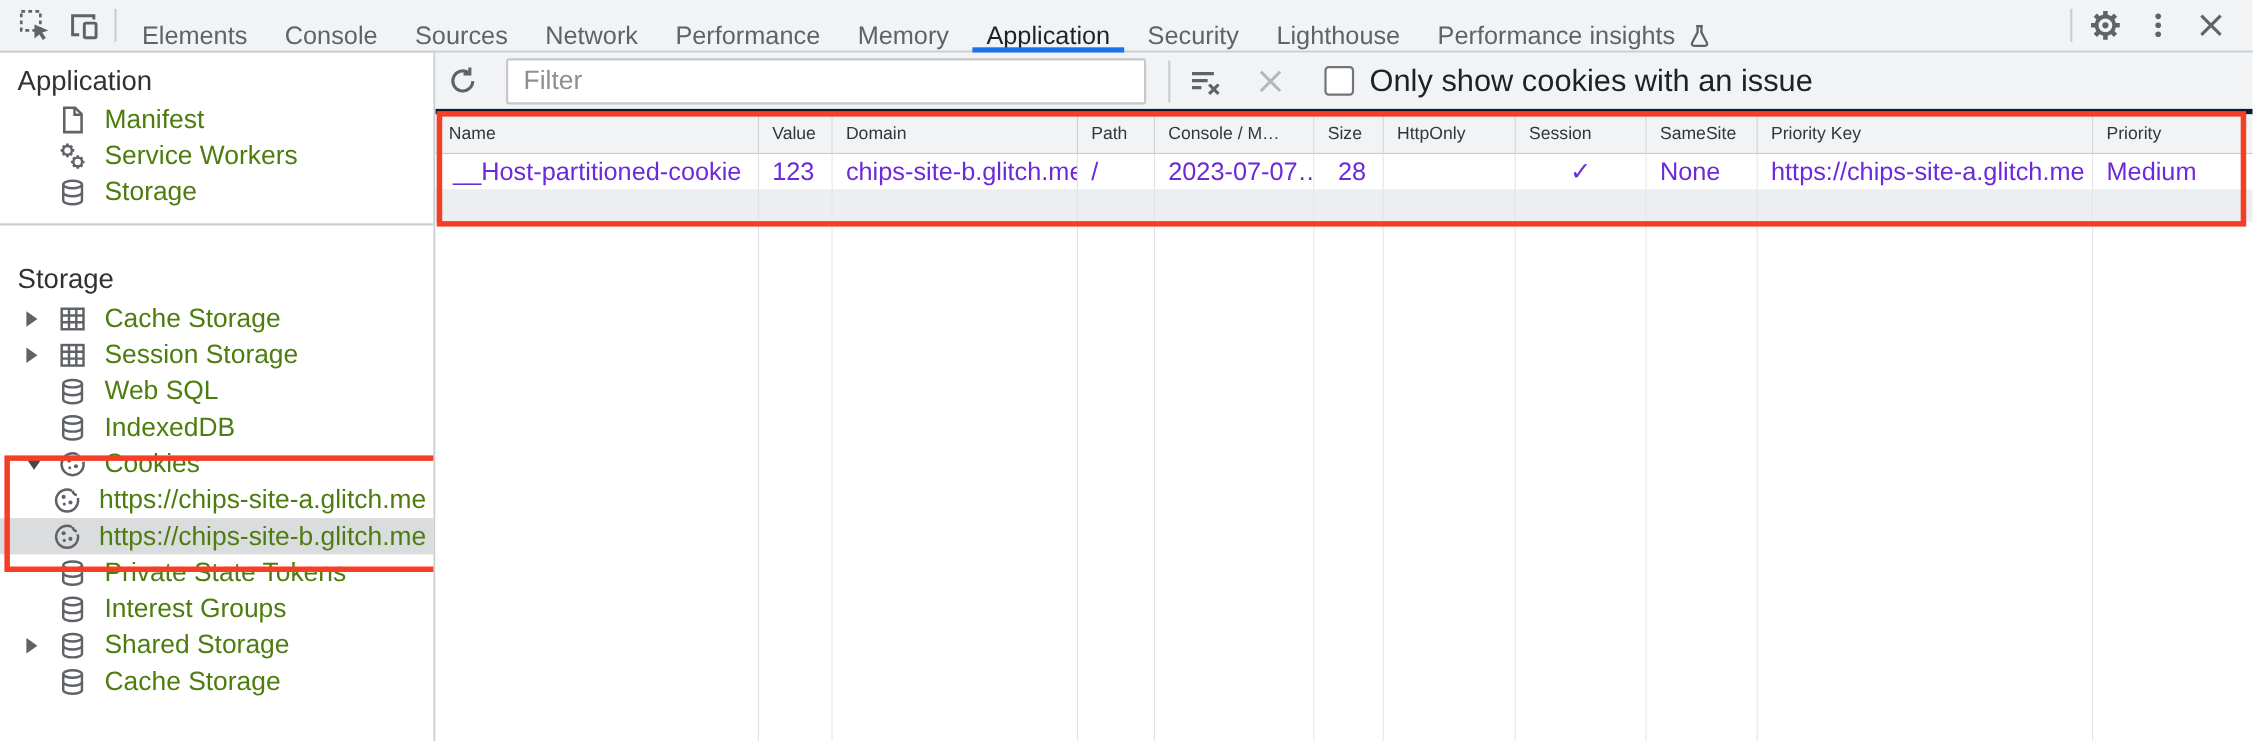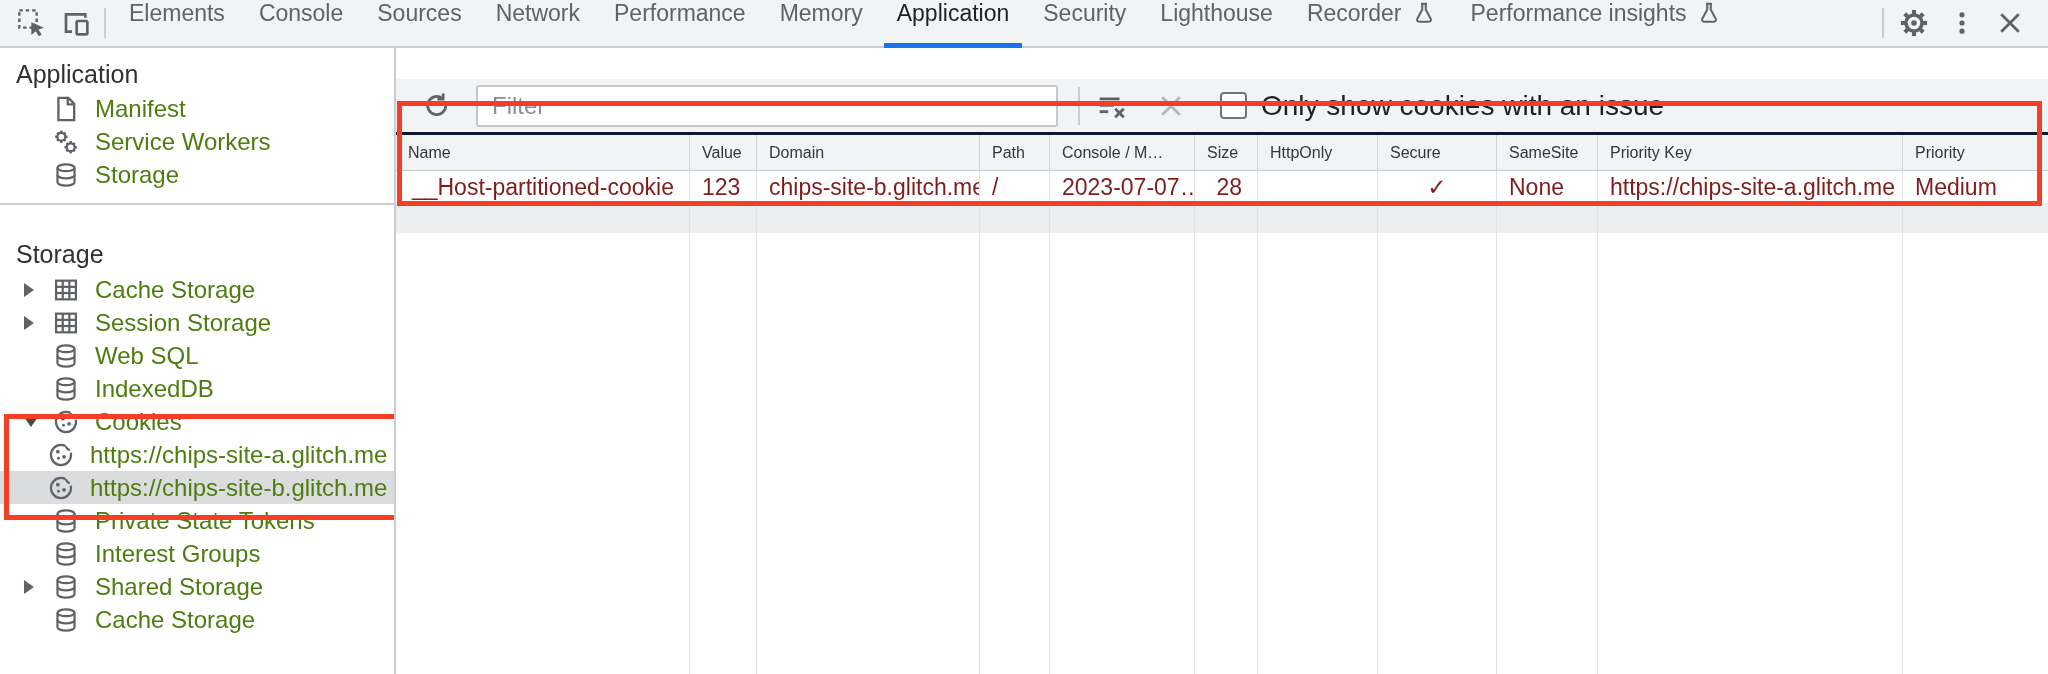--- a/index.html
+++ b/index.html
@@ -26,21 +26,21 @@
     display: flex; align-items: center; justify-content: center;
     flex: none;
   }
   .vdiv {
     width: 2px; height: 30px; background: #cacdd1; flex: none;
     margin: 0 6px;
   }
   .tabs { display: flex; align-items: stretch; height: 100%; }
   .tab {
     position: relative;
-    display: flex; align-items: flex-start;
+    display: flex; align-items: flex-end;
     padding: 0 17px;
     font-size: 23px;
     color: #5f6368;
     white-space: nowrap;
   }
   .tab.active { color: #1f2124; }
   .tab.active::after {
     content: "";
     position: absolute; left: 4px; right: 4px; bottom: -2px;
     height: 5px; background: #1a73e8;
@@ -83,24 +83,23 @@
   .tri-d { width:0; height:0; border-top:10px solid #46494c; border-left:7px solid transparent; border-right:7px solid transparent; }
   .item .sicon { flex: none; display: flex; }
   .item .lbl { margin-left: 15px; }
   .bite { fill: #fff; }
   .item.selected .bite { fill: #dbdcde; }
   
   .main { flex: 1; display: flex; flex-direction: column; position: relative; background: #fff; min-width: 0; }
   .toolbar {
     height: 56px; flex: none;
     background: #f1f3f4;
-    border-bottom: 3px solid #0f172a;
+    border-bottom: 5px solid #0f172a;
     display: flex; align-items: center;
-    padding-left: 18px;
-    margin-top: 31px;
+    padding-left: 2px;
   }
   .filter-input {
     margin-left: 16px;
     width: 582px; height: 42px;
     border: 2px solid #c5c8cc;
     border-radius: 3px;
     background: #fff;
     font-family: "Liberation Sans", sans-serif;
     font-size: 24px;
     color: #202124;
@@ -135,21 +134,21 @@
     border-bottom: 1px solid #c8cbcf;
     font-size: 16px;
     color: #33363a;
     padding: 0 12px;
     display: flex; align-items: center;
     white-space: nowrap; overflow: hidden;
   }
   .cell {
     border-right: 1px solid #e0e2e5;
     font-size: 23px;
-    color: #7f1d1d;
+    color: #6d28d9;
     padding: 0 12px;
     display: flex; align-items: center;
     white-space: nowrap; overflow: hidden;
     background: #fff;
   }
   .cell.r { justify-content: flex-end; padding-right: 15px; }
   .cell.c { justify-content: center; }
   .cell.stripe { background: #eceef0; }
   .cell.fill { background: #fff; }
   .hcell.last, .cell.last { border-right: none; }
@@ -204,28 +203,20 @@
         </div>
       <div class="tab active">
           <span>Application</span>
         </div>
       <div class="tab">
           <span>Security</span>
         </div>
       <div class="tab">
           <span>Lighthouse</span>
         </div>
-      <div class="tab">
-        <span>Recorder</span>
-        <span class="flask">
-          <svg class="ic" width="26" height="26" viewBox="0 0 24 24">
-              <path d="M9.2 3.5h5.6 M13.6 3.5v5.2l4.6 8.7c.7 1.3-.2 2.6-1.7 2.6H7.5c-1.5 0-2.4-1.3-1.7-2.6l4.6-8.7V3.5" fill="none" stroke="#5f6368" stroke-width="1.9"></path>
-            </svg>
-        </span>
-      </div>
       <div class="tab">
         <span>Performance insights</span>
         <span class="flask">
           <svg class="ic" width="26" height="26" viewBox="0 0 24 24">
               <path d="M9.2 3.5h5.6 M13.6 3.5v5.2l4.6 8.7c.7 1.3-.2 2.6-1.7 2.6H7.5c-1.5 0-2.4-1.3-1.7-2.6l4.6-8.7V3.5" fill="none" stroke="#5f6368" stroke-width="1.9"></path>
             </svg>
         </span>
       </div>
     </div>
 
@@ -513,21 +504,21 @@
 
       <div class="grid">
 
         <div class="hcell">Name</div>
         <div class="hcell">Value</div>
         <div class="hcell">Domain</div>
         <div class="hcell">Path</div>
         <div class="hcell">Console / M…</div>
         <div class="hcell">Size</div>
         <div class="hcell">HttpOnly</div>
-        <div class="hcell">Secure</div>
+        <div class="hcell">Session</div>
         <div class="hcell">SameSite</div>
         <div class="hcell">Priority Key</div>
         <div class="hcell last">Priority</div>
 
         <div class="cell r">__Host-partitioned-cookie</div>
         <div class="cell">123</div>
         <div class="cell">chips-site-b.glitch.me</div>
         <div class="cell">/</div>
         <div class="cell">2023-07-07…</div>
         <div class="cell r">28</div>

